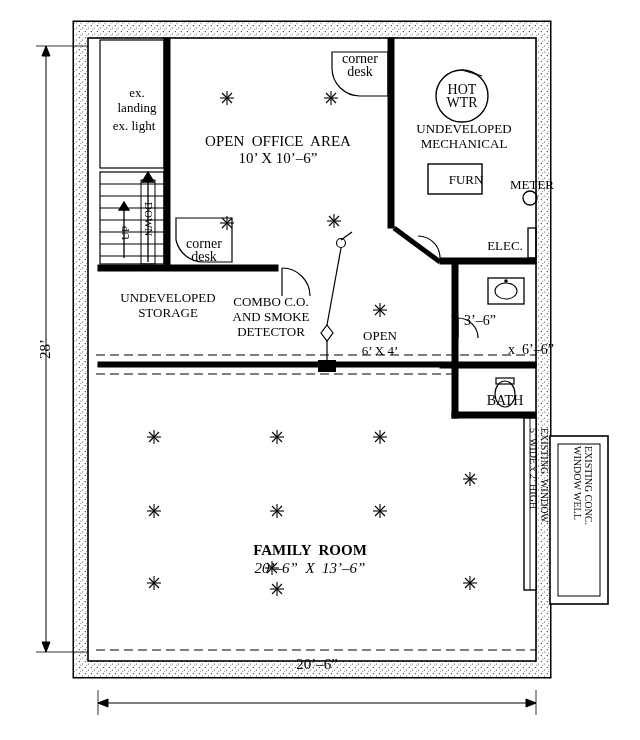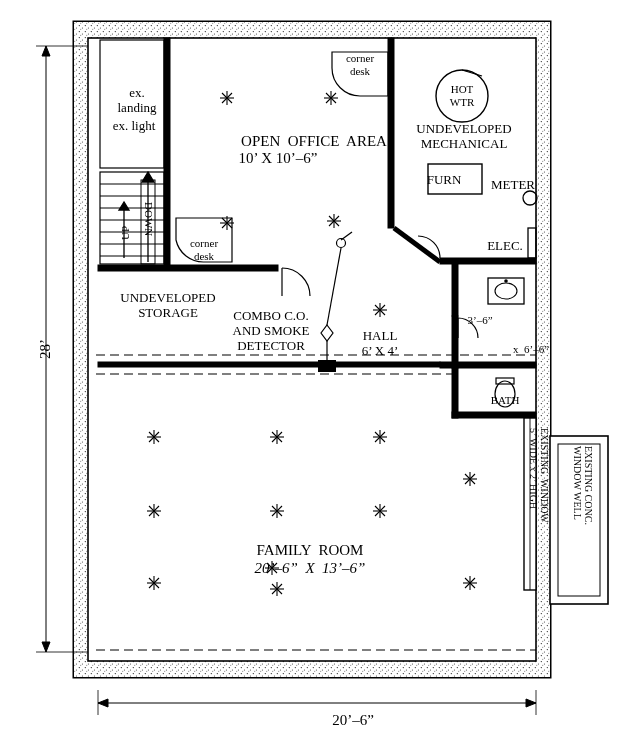--- a/index.html
+++ b/index.html
@@ -23,21 +23,21 @@
   }
   .lbl {
     position: absolute;
     font-family: "Liberation Serif", serif;
     font-size: 13px;
     line-height: 15px;
     text-align: center;
     white-space: pre;
     color: #000;
   }
-  .lbl.sm { font-size: 11px; line-height: 13px; }
+  .lbl.sm { font-size: 14px; line-height: 13px; }
   .lbl.big { font-size: 15px; line-height: 18px; }
   .vert {
     position: absolute;
     font-family: "Liberation Serif", serif;
     font-size: 11px;
     white-space: pre;
     writing-mode: vertical-rl;
     text-orientation: mixed;
     color: #000;
   }
@@ -298,52 +298,52 @@
   </g>
 </svg>
 
 <div class="lbl ctr" style="left:137px; top:100px;">ex.
 landing</div>
 <div class="lbl ctr" style="left:134px; top:125px;">ex. light</div>
 
 <div class="vert rot180" style="left:119px; top:226px;">UP</div>
 <div class="vert" style="left:143px; top:202px;">DOWN</div>
 
-<div class="lbl ctr big" style="left:278px; top:141px;margin-left:36px;">OPEN  OFFICE  AREA</div>
+<div class="lbl ctr big" style="left:278px; top:141px;">OPEN  OFFICE  AREA</div>
 <div class="lbl ctr big" style="left:278px; top:158px;">10’ X 10’–6”</div>
 
 <div class="lbl ctr sm" style="left:360px; top:65px;">corner
 desk</div>
 <div class="lbl ctr sm" style="left:204px; top:250px;">corner
 desk</div>
 
 <div class="lbl ctr sm" style="left:462px; top:96px;">HOT
 WTR</div>
 <div class="lbl ctr" style="left:464px; top:136px;">UNDEVELOPED
 MECHANICAL</div>
-<div class="lbl ctr" style="left:444px; top:179px;">FURN</div>
-<div class="lbl ctr" style="left:513px; top:184px;">METER</div>
+<div class="lbl ctr" style="left:466px; top:179px;">FURN</div>
+<div class="lbl ctr" style="left:532px; top:184px;">METER</div>
 <div class="lbl ctr" style="left:505px; top:245px;">ELEC.</div>
 
 <div class="lbl ctr" style="left:168px; top:305px;">UNDEVELOPED
 STORAGE</div>
 
-<div class="lbl ctr" style="left:271px; top:330px;">COMBO C.O.
+<div class="lbl ctr" style="left:271px; top:316px;">COMBO C.O.
 AND SMOKE
 DETECTOR</div>
 
-<div class="lbl ctr" style="left:380px; top:335px;">HALL</div>
+<div class="lbl ctr" style="left:380px; top:335px;">OPEN</div>
 <div class="lbl ctr" style="left:380px; top:350px;">6’ X 4’</div>
 
 <div class="lbl ctr sm" style="left:480px; top:320px;">3’–6”</div>
 <div class="lbl ctr sm" style="left:505px; top:349px;margin-left:26px;">x  6’–6”</div>
 <div class="lbl ctr sm" style="left:505px; top:400px;">BATH</div>
 
-<div class="lbl ctr big" style="left:310px; top:550px;">FAMILY  ROOM</div>
+<div class="lbl ctr big" style="left:310px; top:550px;font-weight:bold;">FAMILY  ROOM</div>
 <div class="lbl ctr big" style="left:310px; top:568px;font-style:italic;">20’–6”  X  13’–6”</div>
 
 <div class="vert" style="left:528px; top:428px; font-size:10px;">EXISTING  WINDOW
 5’ WIDE x 2’ HIGH</div>
 <div class="vert" style="left:572px; top:446px; font-size:10px;">EXISTING CONC.
 WINDOW WELL</div>
 
 <div class="lbl ctr big" style="left:45px; top:349px; writing-mode:vertical-rl; transform:translate(-50%,-50%) rotate(180deg);">28’</div>
-<div class="lbl ctr big" style="left:317px; top:720px;margin-left:36px;">20’–6”</div>
+<div class="lbl ctr big" style="left:317px; top:664px;">20’–6”</div>
 
 </body></html>

